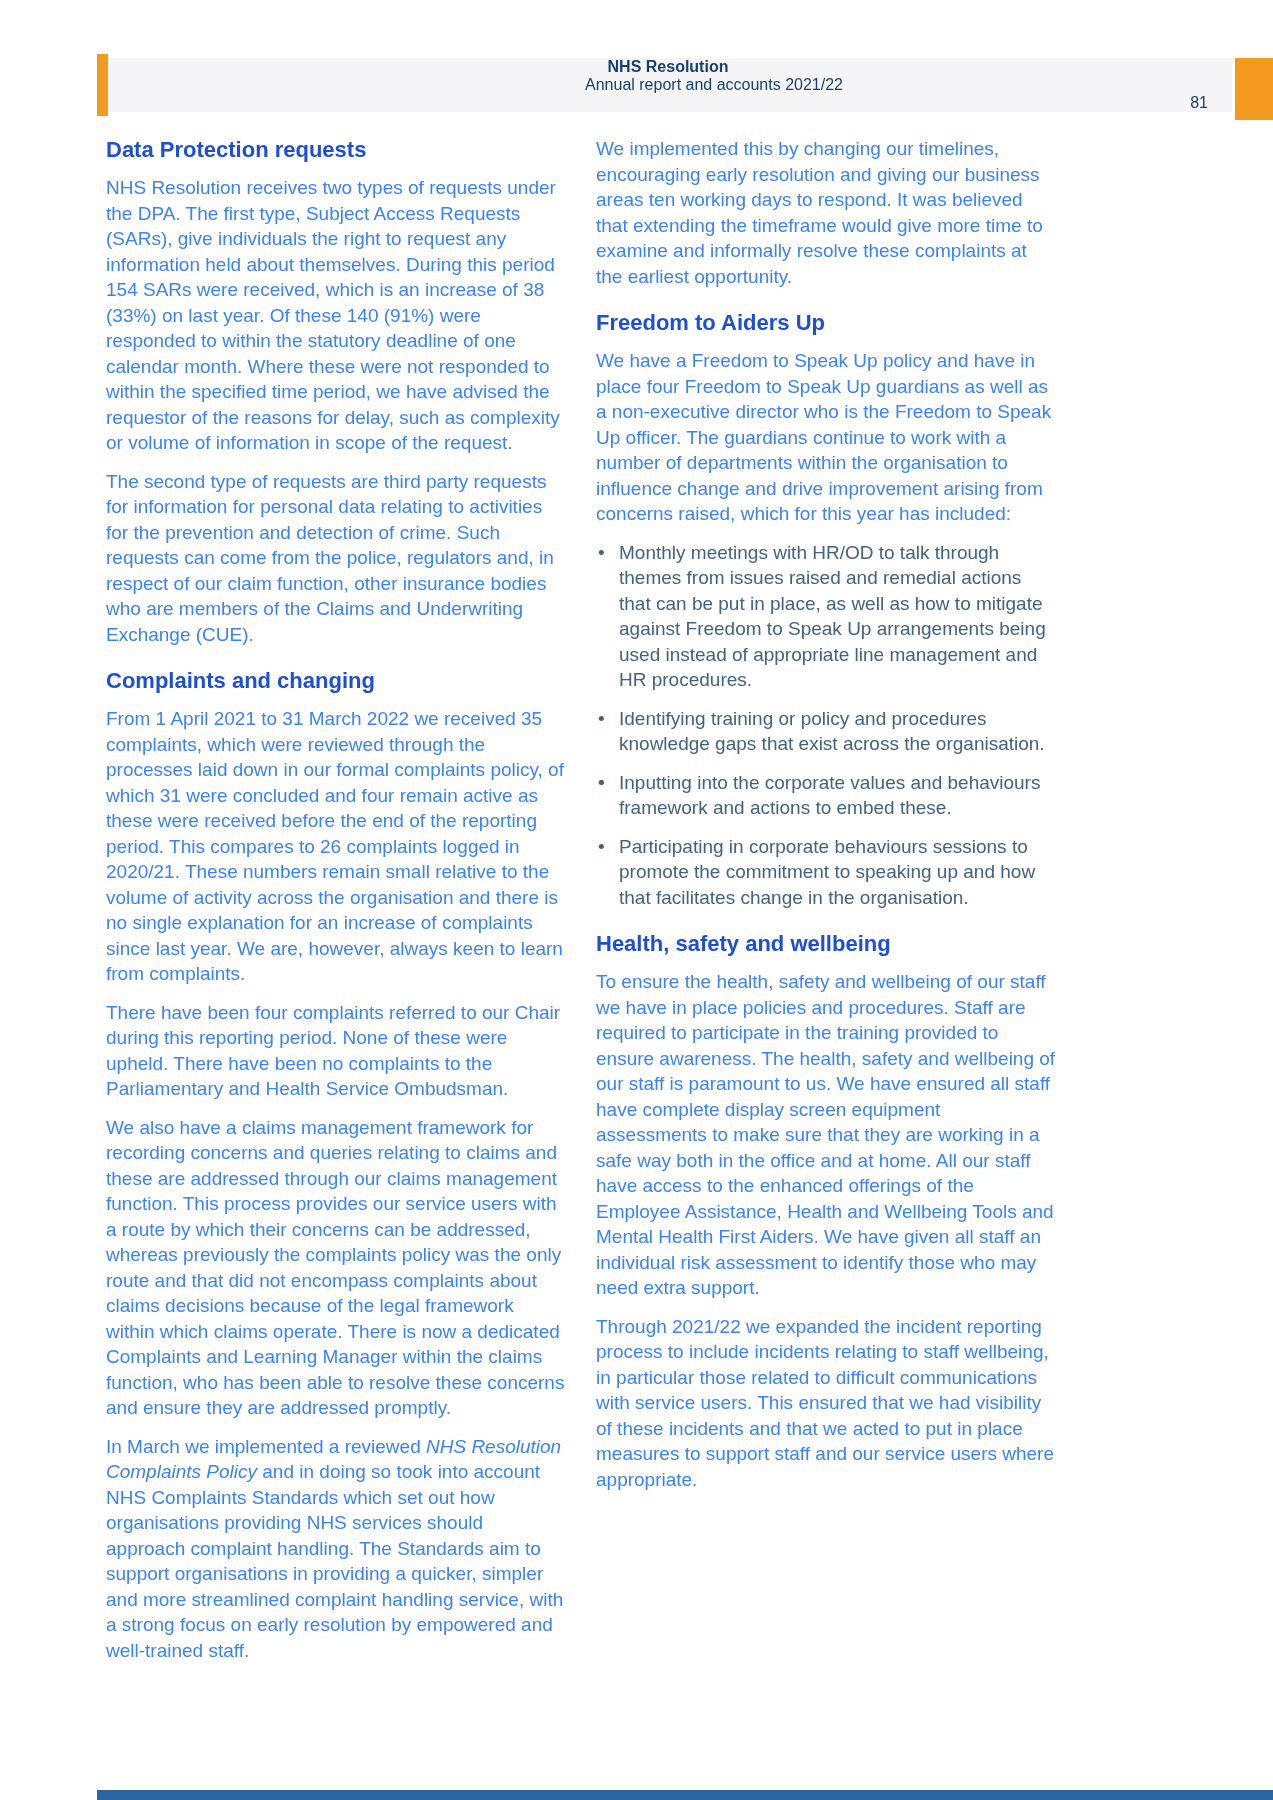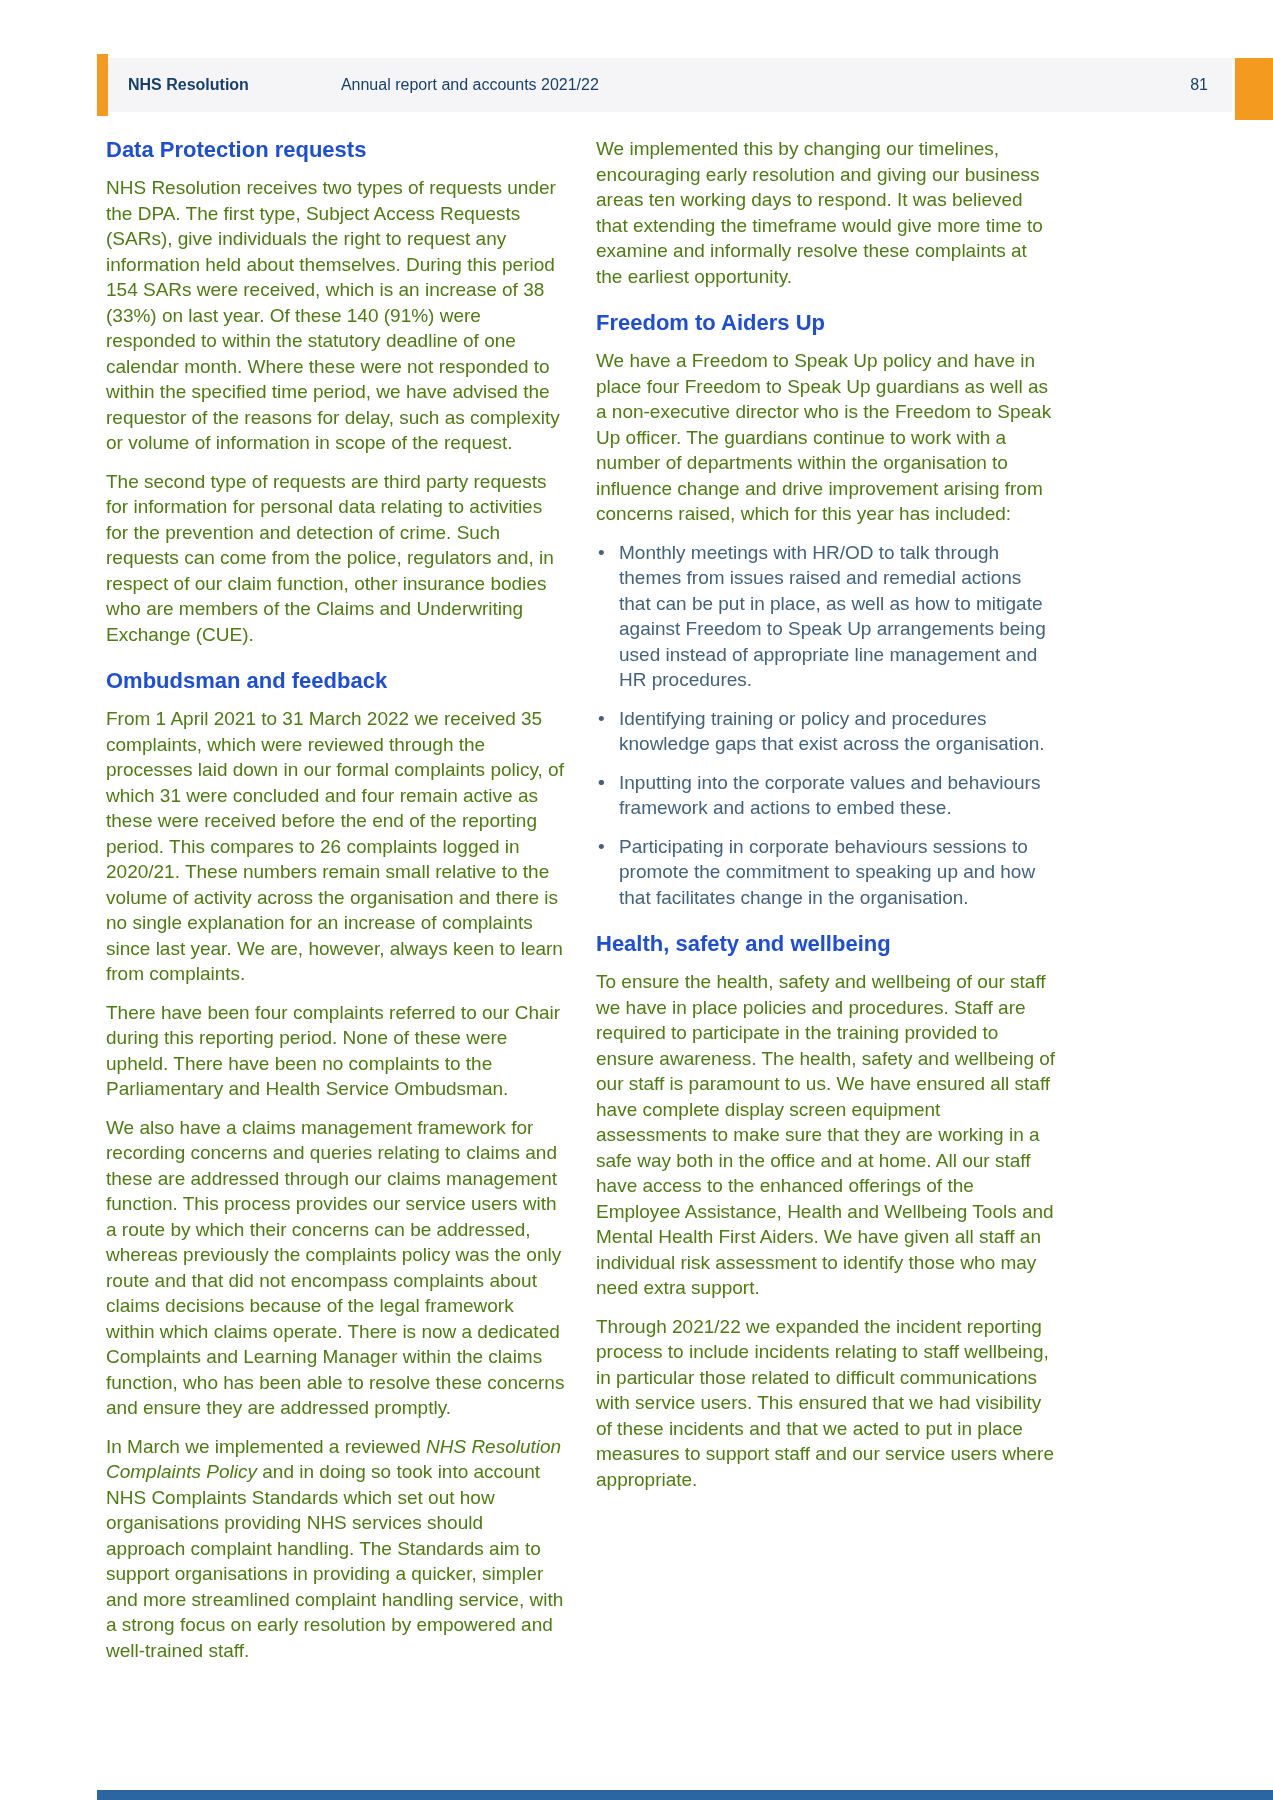--- a/index.html
+++ b/index.html
@@ -24,20 +24,21 @@
   }
   .header-band {
     position: absolute;
     left: 108px; top: 58px;
     width: 1124px; height: 54px;
     background: #F5F5F7;
     display: flex;
     align-items: center;
     box-sizing: border-box;
     padding: 0 24px 0 20px;
+    flex-direction: column;
   }
   .header-brand {
     color: #16406F;
     font-weight: bold;
     font-size: 16px;
     white-space: nowrap;
   }
   .header-title {
     color: #16406F;
     font-size: 16px;
@@ -78,21 +79,21 @@
     font-size: 22px;
     font-weight: bold;
     color: #1d4ed8;
     margin: 20px 0 11px 0;
     line-height: 28px;
   }
   .col .section-heading:first-child { margin-top: 0; }
   .body-p {
     font-size: 19px;
     line-height: 25.5px;
-    color: #4d7c0f;
+    color: #3b82f6;
     margin: 0 0 13px 0;
   }
   .italic { font-style: italic; }
   ul.bullets {
     list-style: none;
     margin: 0 0 10px 0;
     padding: 0;
   }
   ul.bullets li {
     position: relative;
@@ -121,21 +122,21 @@
   </div>
   <div class="accent-right"></div>
 
   <div class="content">
 
     <div class="col">
       <h2 class="section-heading">Data Protection requests</h2>
       <p class="body-p">NHS Resolution receives two types of requests under the DPA. The first type, Subject Access Requests (SARs), give individuals the right to request any information held about themselves. During this period 154 SARs were received, which is an increase of 38 (33%) on last year. Of these 140 (91%) were responded to within the statutory deadline of one calendar month. Where these were not responded to within the specified time period, we have advised the requestor of the reasons for delay, such as complexity or volume of information in scope of the request.</p>
       <p class="body-p">The second type of requests are third party requests for information for personal data relating to activities for the prevention and detection of crime. Such requests can come from the police, regulators and, in respect of our claim function, other insurance bodies who are members of the Claims and Underwriting Exchange (CUE).</p>
 
-      <h2 class="section-heading">Ombudsman and feedback</h2>
+      <h2 class="section-heading">Complaints and changing</h2>
       <p class="body-p">From 1 April 2021 to 31 March 2022 we received 35 complaints, which were reviewed through the processes laid down in our formal complaints policy, of which 31 were concluded and four remain active as these were received before the end of the reporting period. This compares to 26 complaints logged in 2020/21. These numbers remain small relative to the volume of activity across the organisation and there is no single explanation for an increase of complaints since last year. We are, however, always keen to learn from complaints.</p>
       <p class="body-p">There have been four complaints referred to our Chair during this reporting period. None of these were upheld. There have been no complaints to the Parliamentary and Health Service Ombudsman.</p>
       <p class="body-p">We also have a claims management framework for recording concerns and queries relating to claims and these are addressed through our claims management function. This process provides our service users with a route by which their concerns can be addressed, whereas previously the complaints policy was the only route and that did not encompass complaints about claims decisions because of the legal framework within which claims operate. There is now a dedicated Complaints and Learning Manager within the claims function, who has been able to resolve these concerns and ensure they are addressed promptly.</p>
       <p class="body-p"><span>In March we implemented a reviewed </span><span class="italic">NHS Resolution Complaints Policy</span><span> and in doing so took into account NHS Complaints Standards which set out how organisations providing NHS services should approach complaint handling. The Standards aim to support organisations in providing a quicker, simpler and more streamlined complaint handling service, with a strong focus on early resolution by empowered and well-trained staff.</span></p>
     </div>
 
     <div class="col">
       <p class="body-p">We implemented this by changing our timelines, encouraging early resolution and giving our business areas ten working days to respond. It was believed that extending the timeframe would give more time to examine and informally resolve these complaints at the earliest opportunity.</p>
 
       <h2 class="section-heading">Freedom to Aiders Up</h2>

